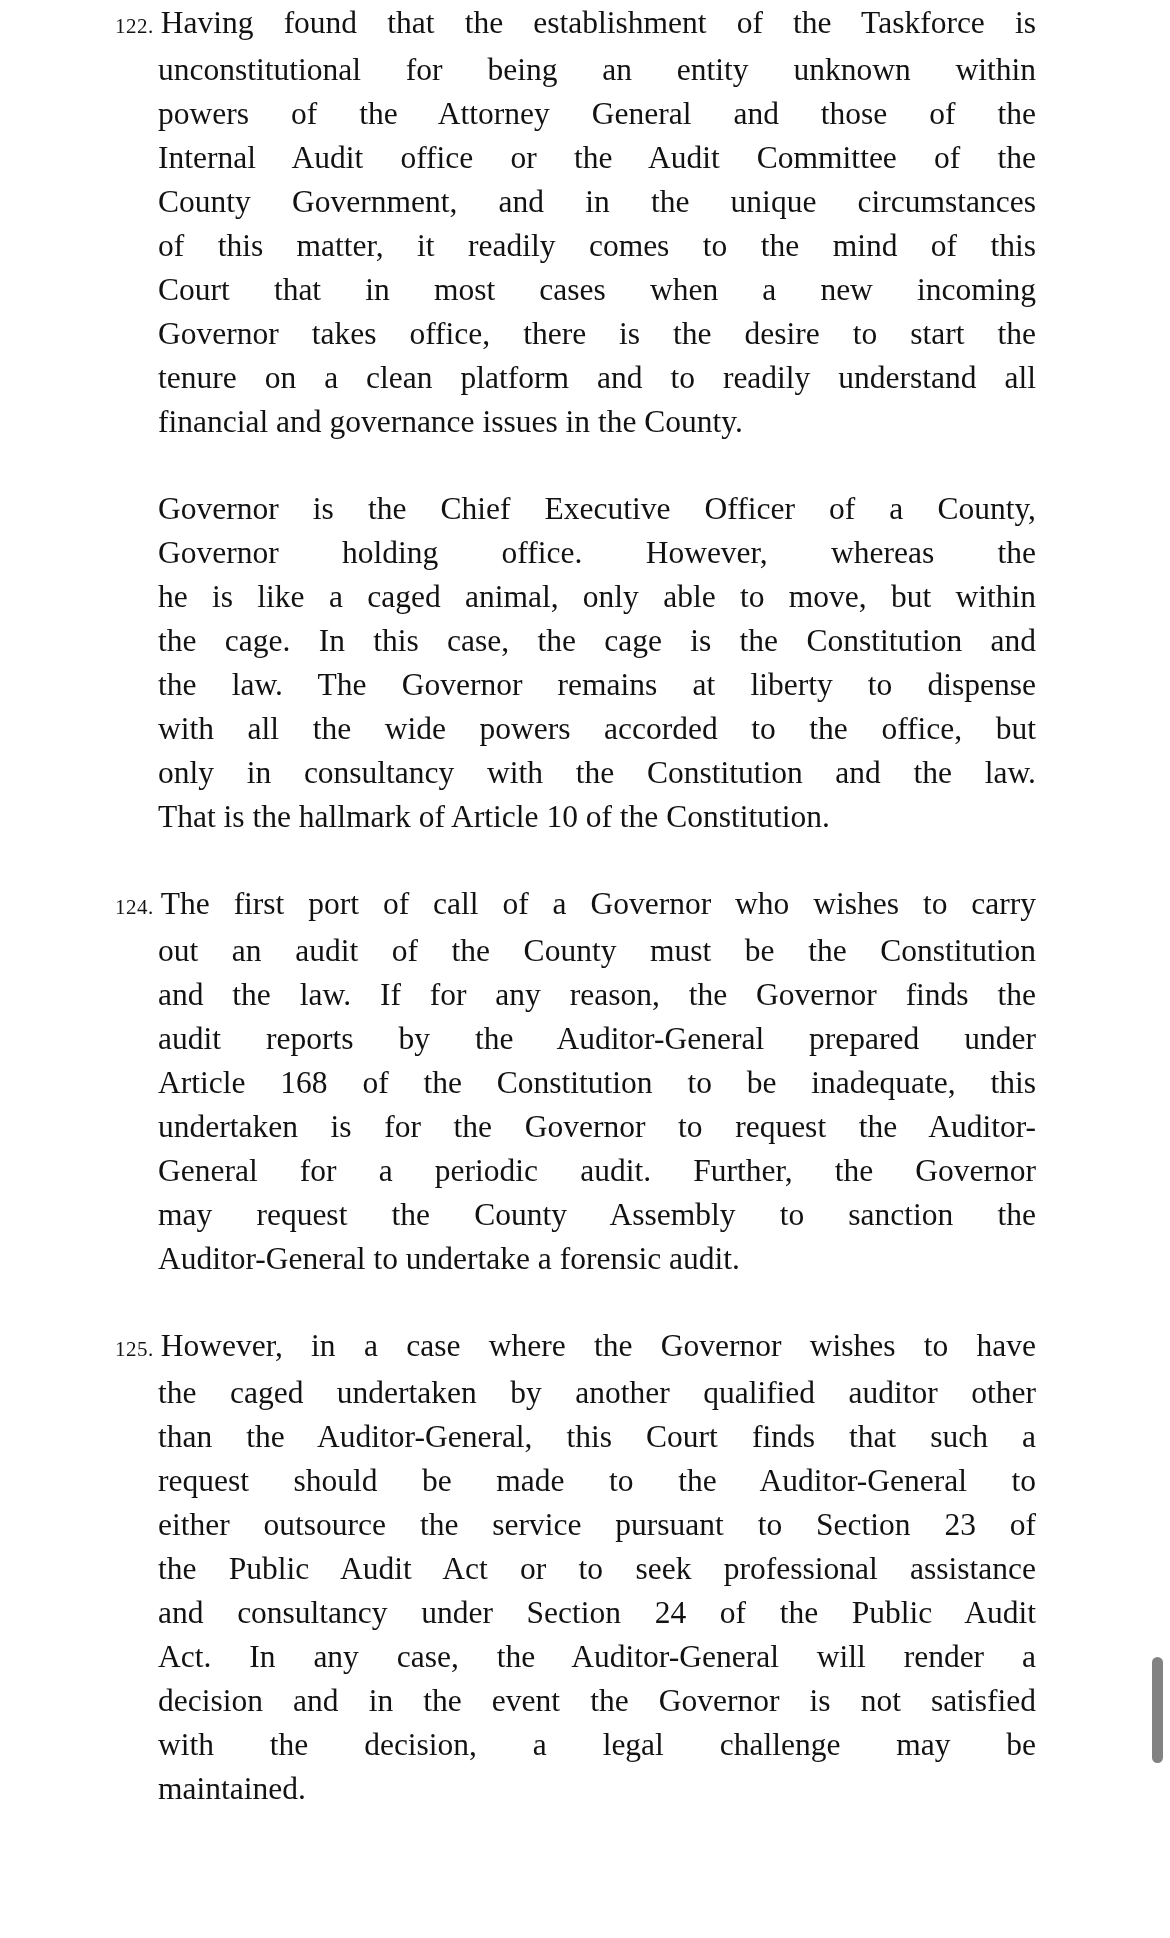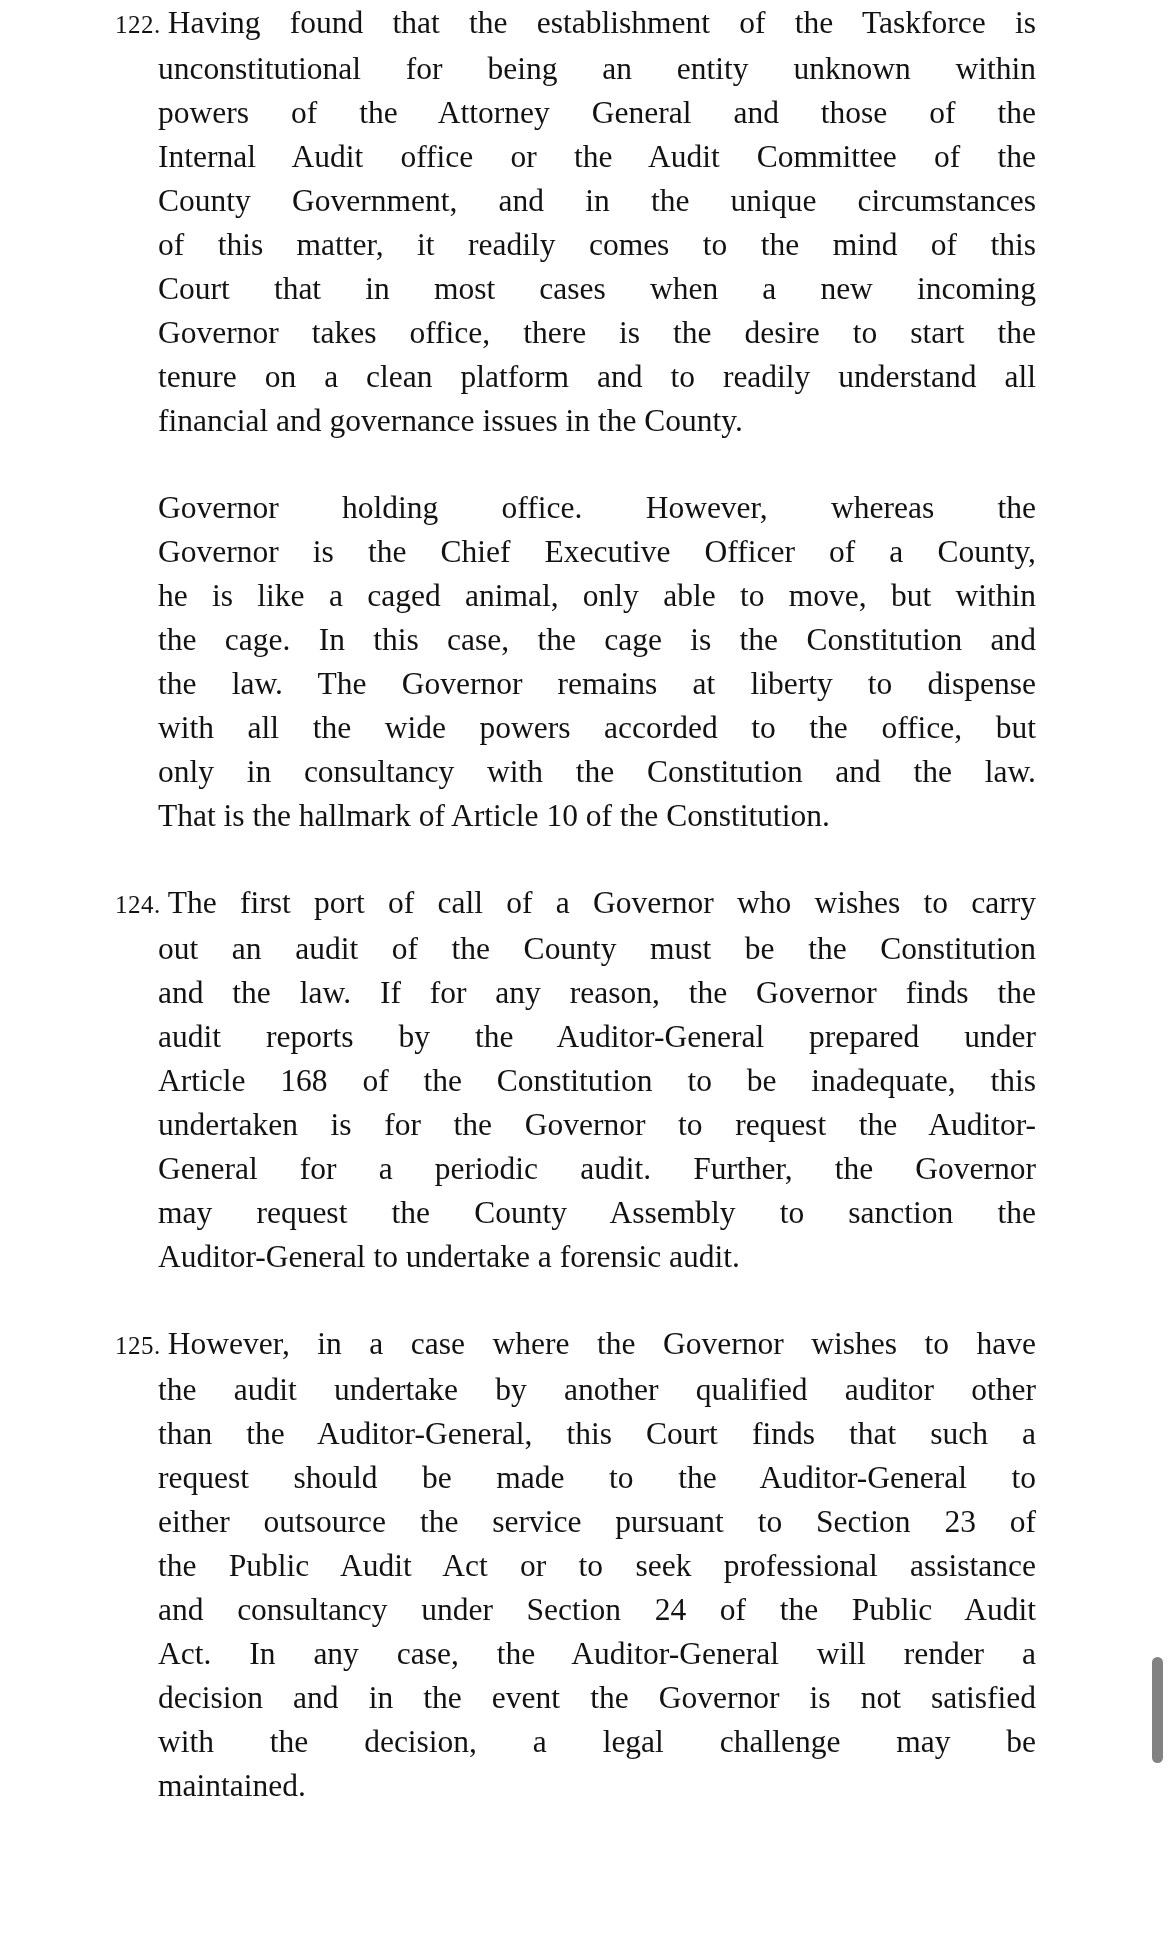--- a/index.html
+++ b/index.html
@@ -33,21 +33,21 @@
     text-align: justify;
     text-align-last: justify;
   }
   .line.first {
     text-indent: -43px;
   }
   .line.last {
     text-align-last: left;
   }
   .num {
-    font-size: 25px;
+    font-size: 21px;
     margin-right: 7px;
     letter-spacing: 0.5px;
   }
   .it {
   }
   .scroll-thumb {
     position: absolute;
     left: 1152px;
     top: 1657px;
     width: 11px;
@@ -65,43 +65,43 @@
       <div class="line"><span>powers of the Attorney General and those of the</span></div>
       <div class="line"><span>Internal Audit office or the Audit Committee of the</span></div>
       <div class="line"><span>County Government, and in the unique circumstances</span></div>
       <div class="line"><span>of this matter, it readily comes to the mind of this</span></div>
       <div class="line"><span>Court that in most cases when a new incoming</span></div>
       <div class="line"><span>Governor takes office, there is the desire to start the</span></div>
       <div class="line"><span>tenure on a clean platform and to readily understand all</span></div>
       <div class="line last"><span>financial and governance issues in the County.</span></div>
     </div>
     <div class="para">
+      <div class="line"><span>Governor is the Chief Executive Officer of a County,</span></div>
       <div class="line"><span>Governor holding office. However, whereas the</span></div>
-      <div class="line"><span>Governor is the Chief Executive Officer of a County,</span></div>
       <div class="line"><span>he is like a caged animal, only able to move, but within</span></div>
       <div class="line"><span>the cage. In this case, the cage is the Constitution and</span></div>
       <div class="line"><span>the law. The Governor remains at liberty to dispense</span></div>
       <div class="line"><span>with all the wide powers accorded to the office, but</span></div>
       <div class="line"><span>only in consultancy with the Constitution and the law.</span></div>
       <div class="line last"><span>That is the hallmark of Article 10 of the Constitution.</span></div>
     </div>
     <div class="para">
       <div class="line first"><span class="num">124.</span><span>The first port of call of a Governor who wishes to carry</span></div>
       <div class="line"><span>out an audit of the County must be the Constitution</span></div>
       <div class="line"><span>and the law. If for any reason, the Governor finds the</span></div>
       <div class="line"><span>audit reports by the Auditor-General prepared under</span></div>
       <div class="line"><span>Article 168 of the Constitution to be inadequate, this</span></div>
       <div class="line"><span>undertaken is for the Governor to request the Auditor-</span></div>
       <div class="line"><span>General for a periodic audit. Further, the Governor</span></div>
       <div class="line"><span>may request the County Assembly to sanction the</span></div>
       <div class="line last"><span>Auditor-General to undertake a forensic audit.</span></div>
     </div>
     <div class="para">
       <div class="line first"><span class="num">125.</span><span>However, in a case where the Governor wishes to have</span></div>
-      <div class="line"><span>the audit undertake by another qualified auditor other</span></div>
+      <div class="line"><span>the caged undertaken by another qualified auditor other</span></div>
       <div class="line"><span>than the Auditor-General, this Court finds that such a</span></div>
       <div class="line"><span>request should be made to the Auditor-General to</span></div>
       <div class="line"><span>either </span><span class="it">outsource</span><span> the service pursuant to Section 23 of</span></div>
       <div class="line"><span>the Public Audit Act or to seek </span><span class="it">professional assistance</span></div>
       <div class="line"><span>and </span><span class="it">consultancy</span><span> under Section 24 of the Public Audit</span></div>
       <div class="line"><span>Act. In any case, the Auditor-General will render a</span></div>
       <div class="line"><span>decision and in the event the Governor is not satisfied</span></div>
       <div class="line"><span>with the decision, a legal challenge may be</span></div>
       <div class="line last"><span>maintained.</span></div>
     </div>

